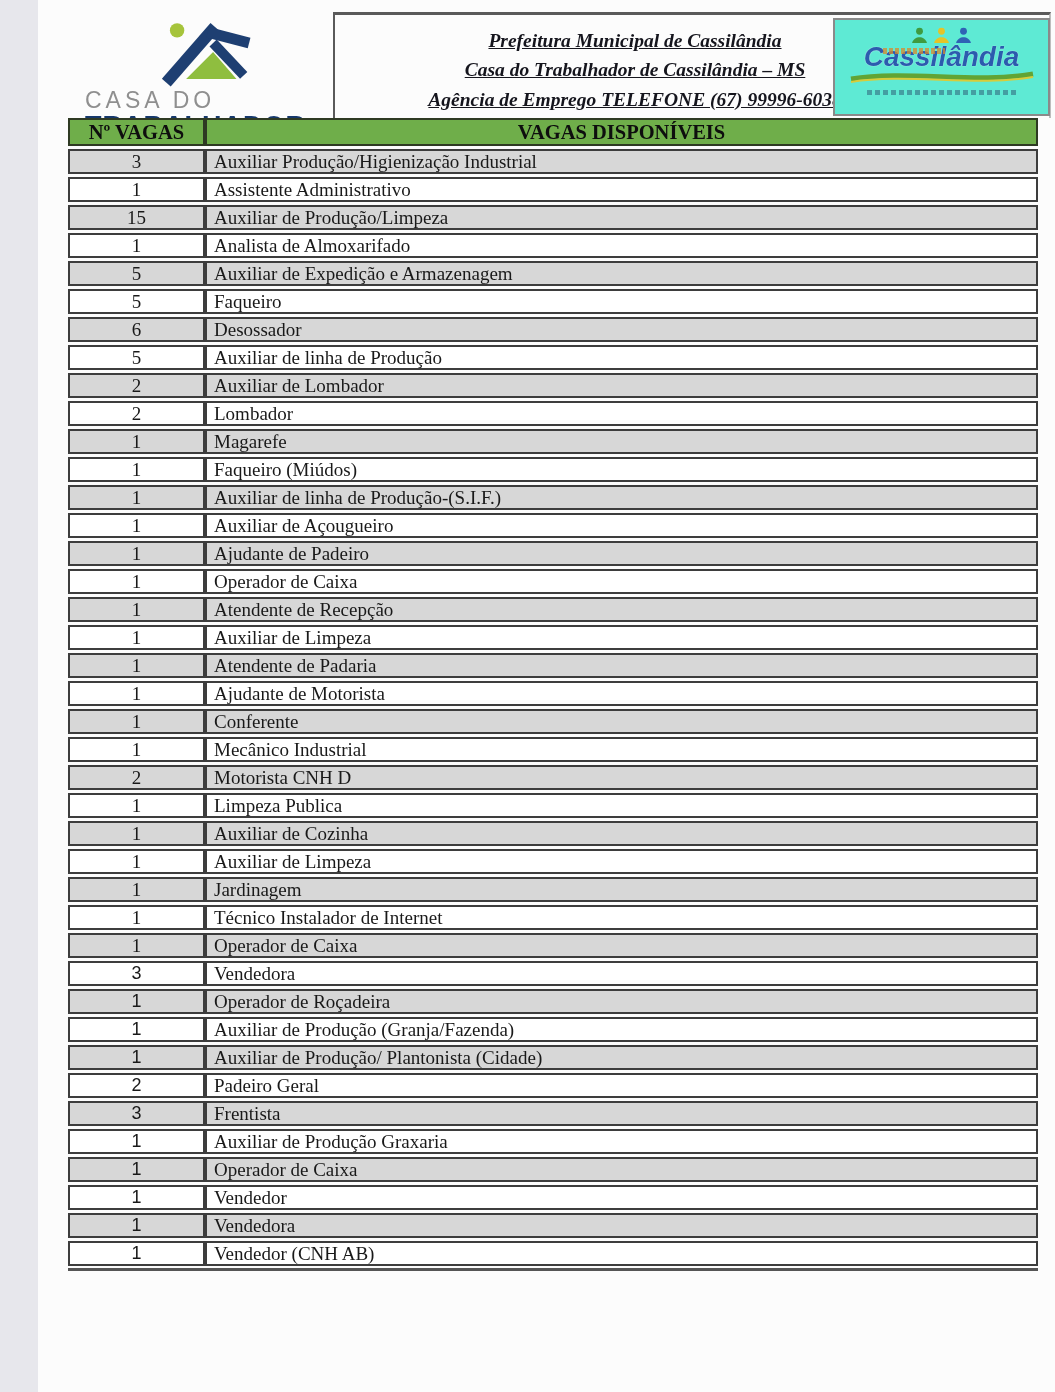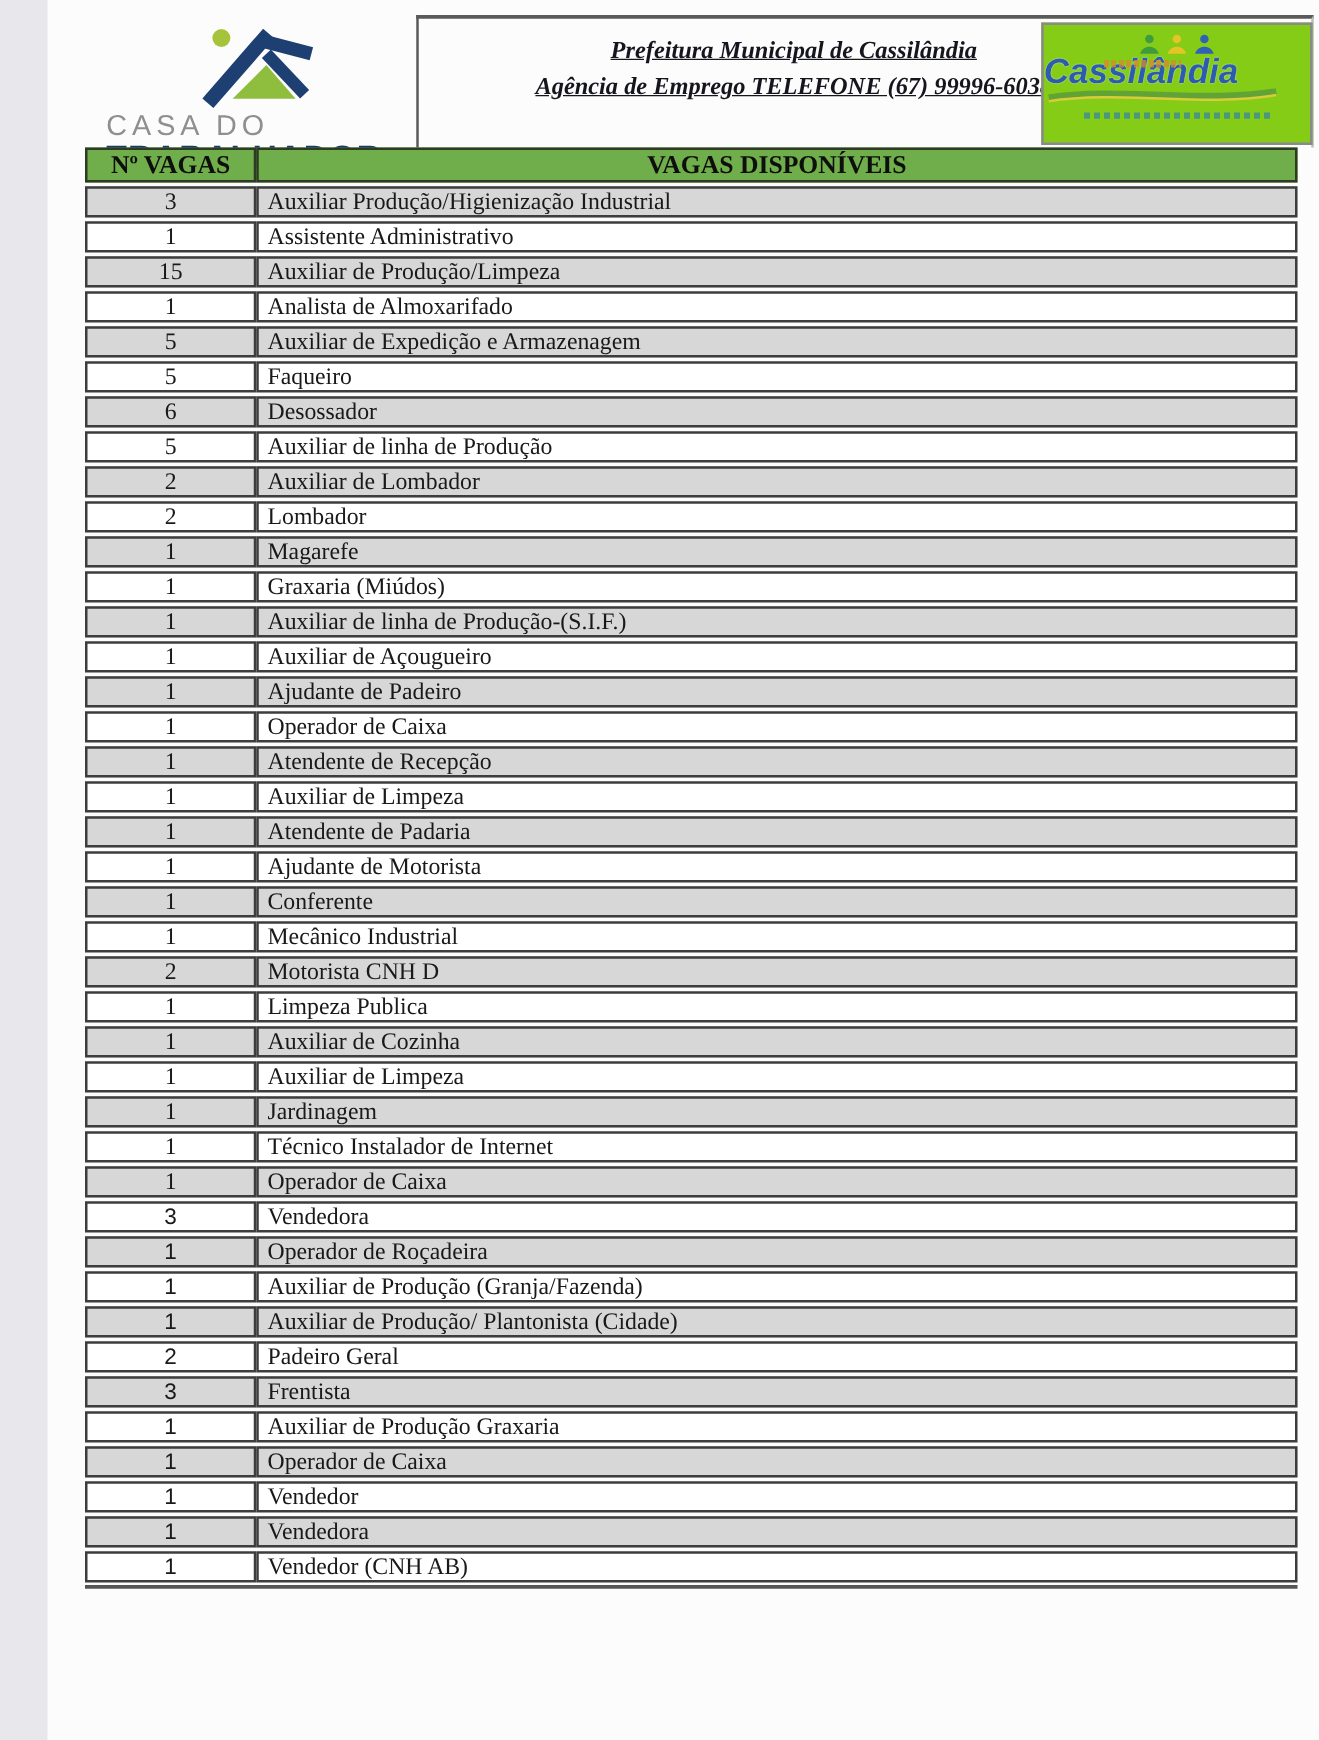--- a/index.html
+++ b/index.html
@@ -11,22 +11,22 @@
   .header-box{position:absolute;left:333px;top:12px;width:714px;height:103px;
               border-top:3px solid #5a5a5a;border-left:2px solid #5a5a5a;border-right:2px solid #bdbdbd;}
   .logo-left{position:absolute;left:85px;top:16px;width:240px;text-align:left;}
   .logo-left svg{display:block;margin:0 auto;}
   .casa-do{font-family:"Liberation Sans",sans-serif;font-size:23px;letter-spacing:4px;
            color:#8f8f8f;line-height:1.05;}
   .trabalhador{font-family:"Liberation Sans",sans-serif;font-size:27px;font-weight:bold;
                letter-spacing:1px;color:#16386b;line-height:1.1;}
   .center-text{position:absolute;left:350px;top:26px;width:570px;text-align:center;
                font-style:italic;font-weight:bold;font-size:19.5px;color:#15151d;line-height:1.5;text-decoration:underline;}
-  .logo-right{position:absolute;left:833px;top:18px;width:213px;height:94px;background:#84cc16;
-              border:2px solid #8a8a8a;}
+  .logo-right{position:absolute;left:833px;top:18px;width:213px;height:94px;background:#5eead4;
+              border:2px solid #8a8a8a;text-align:center;}
   .people{margin-top:7px;height:18px;display:flex;justify-content:center;gap:5px;}
   .cassi-text{font-family:"Liberation Sans",sans-serif;font-weight:bold;font-style:italic;
               font-size:28px;color:#2b5cae;line-height:1.0;margin-top:-2px;
               text-shadow:0 0 1px #fff;}
   .prefeitura-strip{position:absolute;left:48px;top:28px;width:62px;height:6px;opacity:.75;
               background:repeating-linear-gradient(90deg,#d98a2b 0 4px,transparent 4px 6px);filter:blur(.4px);}
   .swoosh{margin-top:-6px;}
   .tagline-strip{margin:1px auto 0;width:150px;height:5px;opacity:.8;filter:blur(.5px);
               background:repeating-linear-gradient(90deg,#3e8d96 0 5px,transparent 5px 8px);}
 
@@ -59,20 +59,21 @@
       <line x1="12" y1="74" x2="66" y2="12" stroke="#1e3f72" stroke-width="13"></line>
       <line x1="58" y1="18" x2="104" y2="30" stroke="#1e3f72" stroke-width="12"></line>
       <line x1="64" y1="30" x2="98" y2="66" stroke="#1e3f72" stroke-width="11"></line>
     </svg>
     <div class="casa-do">CASA DO</div>
     <div class="trabalhador">TRABALHADOR</div>
   </div>
 
   <div class="center-text">
     <div>Prefeitura Municipal de Cassilândia</div>
+    <div>Casa do Trabalhador de Cassilândia – MS</div>
     <div>Agência de Emprego TELEFONE (67) 99996-6038</div>
   </div>
 
   <div class="logo-right">
     <div class="people">
       <svg width="17" height="17" viewBox="0 0 16 16">
         <circle cx="8" cy="4" r="3.2" fill="#3f9b3f"></circle>
           <path d="M1,15 C3,8 13,8 15,15 Z" fill="#3f9b3f"></path>
       </svg>
       <svg width="17" height="17" viewBox="0 0 16 16">
@@ -141,21 +142,21 @@
           <tr>
             <td class="num">2</td>
             <td class="job">Lombador</td>
           </tr>
           <tr>
             <td class="num">1</td>
             <td class="job">Magarefe</td>
           </tr>
           <tr>
             <td class="num">1</td>
-            <td class="job">Graxaria (Miúdos)</td>
+            <td class="job">Faqueiro (Miúdos)</td>
           </tr>
           <tr>
             <td class="num">1</td>
             <td class="job">Auxiliar de linha de Produção-(S.I.F.)</td>
           </tr>
           <tr>
             <td class="num">1</td>
             <td class="job">Auxiliar de Açougueiro</td>
           </tr>
           <tr>

